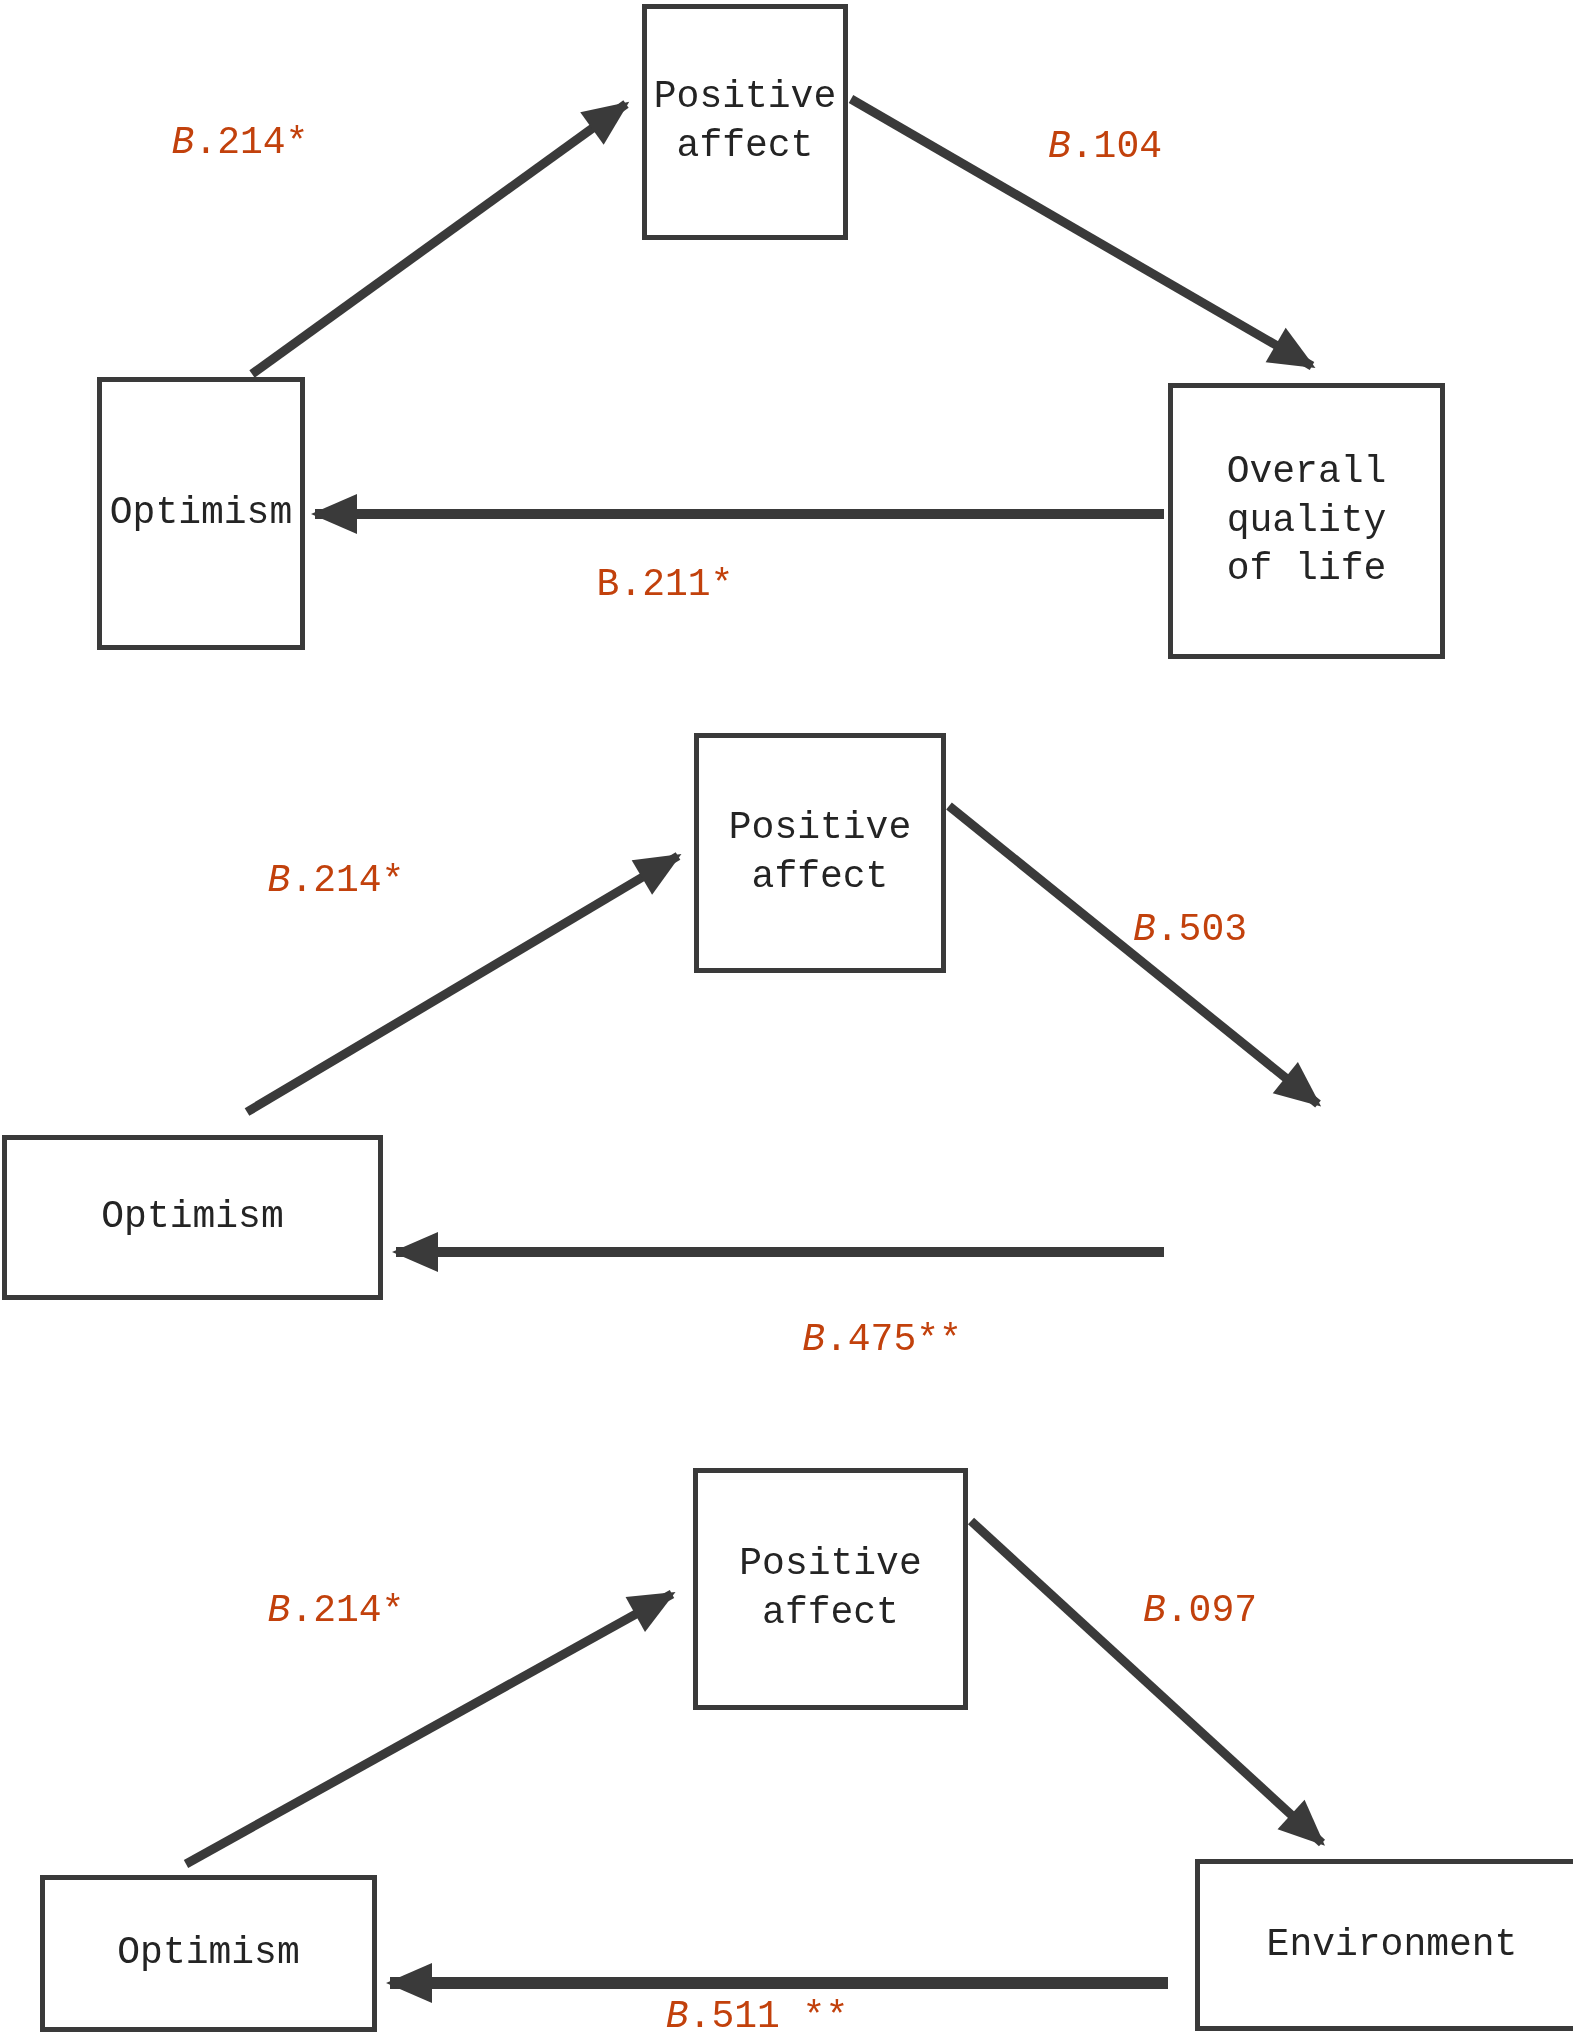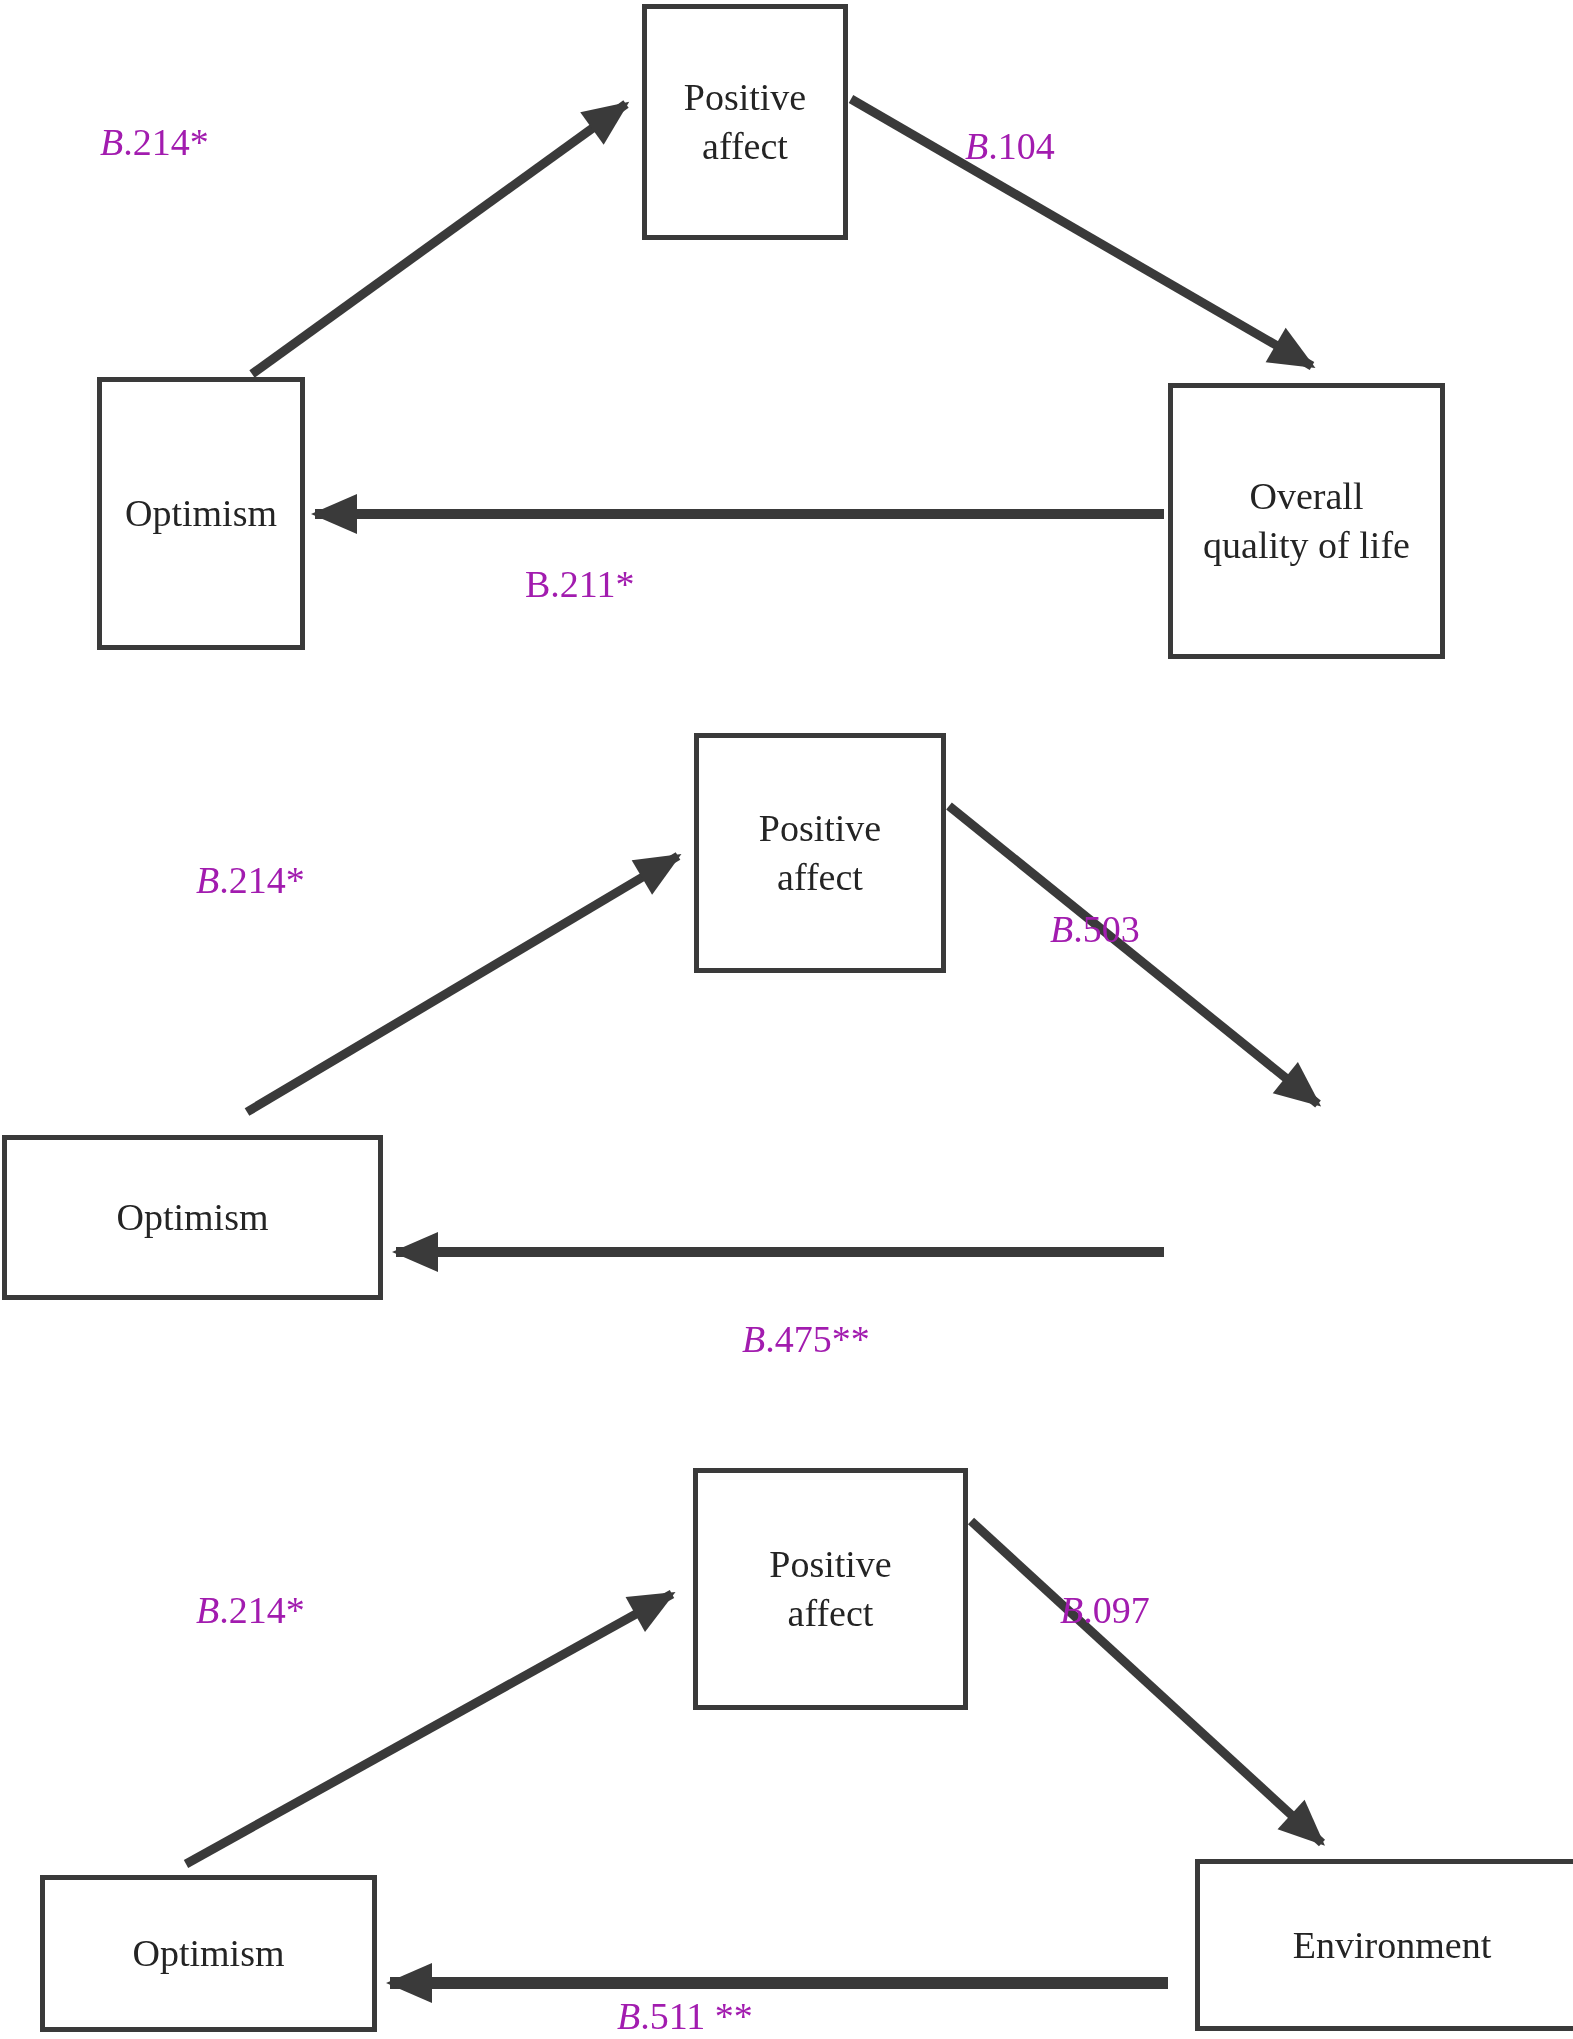--- a/index.html
+++ b/index.html
@@ -1,21 +1,21 @@
 <!DOCTYPE html>
 <html><head>
 <meta charset="utf-8">
 <style>
   html,body{margin:0;padding:0;background:#ffffff;}
   .canvas{
     position:relative;
     width:1573px;
     height:2039px;
     background:#ffffff;
-    font-family:Liberation Serif, serif;
+    font-family:Liberation Mono, monospace;
     color:#242424;
     overflow:hidden;
   }
   .arrows{
     position:absolute;
     left:0;top:0;width:1573px;height:2039px;
     pointer-events:none;
   }
   .node{
     position:absolute;
@@ -27,23 +27,24 @@
     justify-content:center;
     text-align:center;
     font-size:38px;
     line-height:1.28;
     padding:0 28px;
     color:#242424;
   }
   .pathlabel{
     position:absolute;
     width:280px;
+    text-align:center;
     font-size:38px;
     line-height:1.1;
-    color:#a21caf;
+    color:#c2410c;
     white-space:pre;
   }
   .pathlabel .it{font-style:italic;}
 </style>
 </head>
 <body>
 
 <div class="canvas">
 
   <svg class="arrows" viewBox="0 0 1573 2039">

